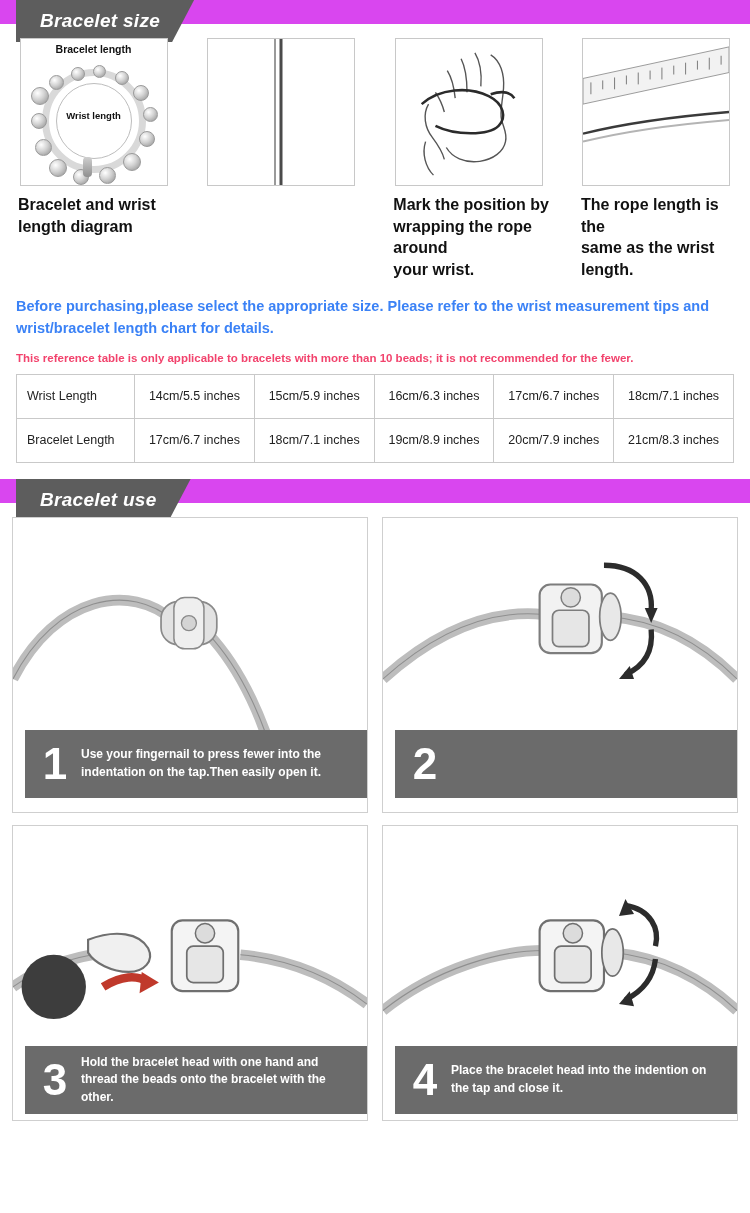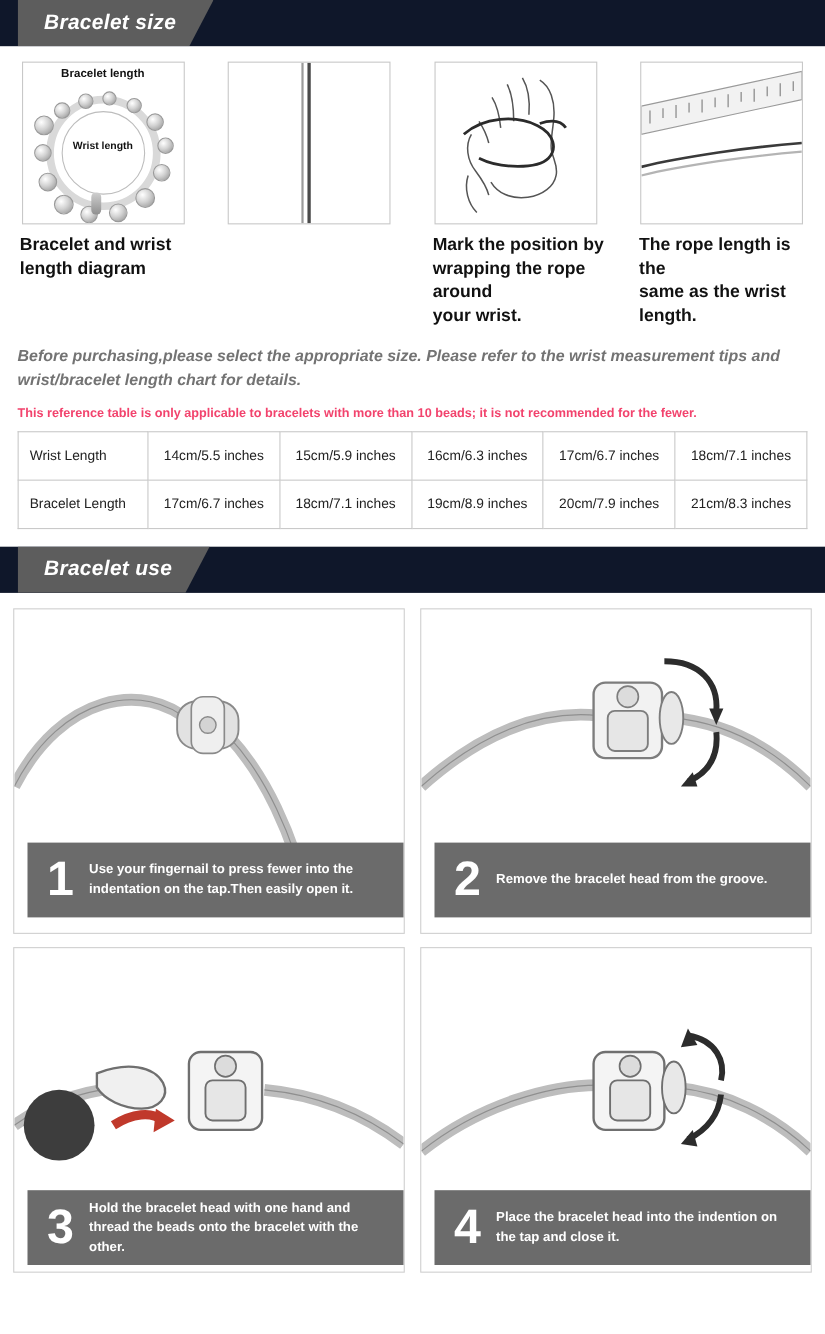--- a/index.html
+++ b/index.html
@@ -9,22 +9,22 @@
     background:#ffffff;
     font-family:"Liberation Sans", sans-serif;
     color:#1a1a1a;
     overflow:hidden;
     position:relative;
   }
 
   
   .banner-wrap {
     position:relative;
-    height:42px;
-    background:#0f172a;
+    height:24px;
+    background:#d946ef;
   }
   .banner-wrap.first { margin-top:0; }
   .banner {
     position:absolute;
     left:16px; top:0;
     height:42px;
     padding:0 34px 0 24px;
     background:#5d5d5d;
     color:#ffffff;
     font-size:19px;
@@ -122,22 +122,21 @@
 
   
   .hand-svg, .ruler-svg { position:absolute; inset:0; }
 
   
   .note {
     margin:16px 16px 0 16px;
     font-size:14.5px;
     font-weight:bold;
     line-height:1.5;
-    color:#737373;
-    font-style:italic;
+    color:#3b82f6;
   }
   .warn {
     margin:12px 16px 10px 16px;
     font-size:11.5px;
     font-weight:bold;
     color:#f2436d;
   }
 
   
   table.size-table {
@@ -354,21 +353,20 @@
       <rect x="158" y="86" width="34" height="34" rx="6" fill="#e6e6e6" stroke="#7d7d7d" stroke-width="1.6"></rect>
       <circle cx="175" cy="74" r="9" fill="#dcdcdc" stroke="#7d7d7d" stroke-width="1.4"></circle>
       <ellipse cx="212" cy="92" rx="10" ry="22" fill="#e8e8e8" stroke="#7d7d7d" stroke-width="1.6"></ellipse>
       <path d="M206 44 C236 44 252 62 250 86" fill="none" stroke="#2c2c2c" stroke-width="5"></path>
       <polygon points="244,84 256,84 250,98" fill="#2c2c2c"></polygon>
       <path d="M250 104 C252 124 244 138 226 146" fill="none" stroke="#2c2c2c" stroke-width="5"></path>
       <polygon points="230,138 234,150 220,150" fill="#2c2c2c"></polygon>
     </svg>
     <div class="ribbon">
       <div class="num">2</div>
-      <div class="txt">Remove the bracelet head from the groove.</div>
     </div>
   </div>
 
   <div class="use-card">
     <svg viewBox="0 0 330 296">
       <g fill="none" stroke="#bdbdbd" stroke-width="10">
         <path d="M0 150 C30 128 70 118 110 116"></path>
         <path d="M212 120 C256 124 296 140 330 166"></path>
       </g>
       <g fill="none" stroke="#8f8f8f" stroke-width="1">

